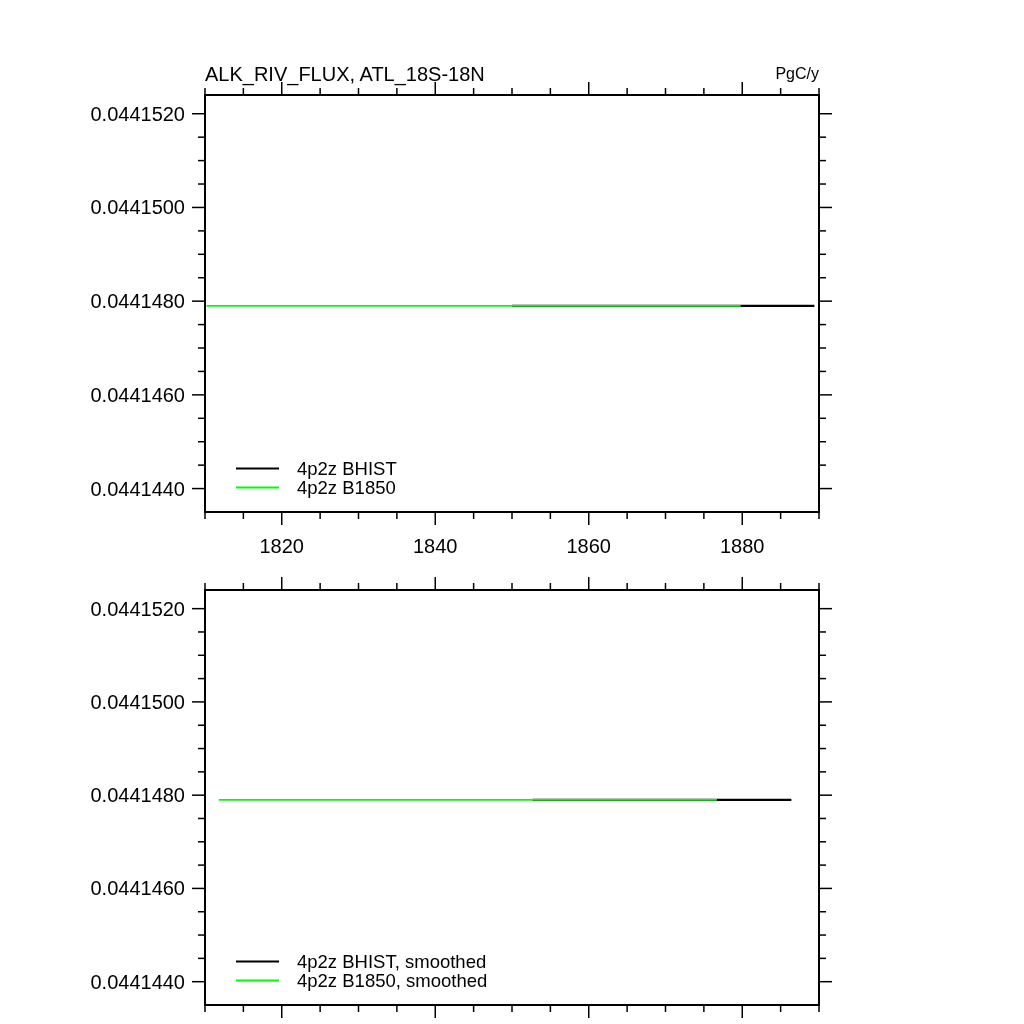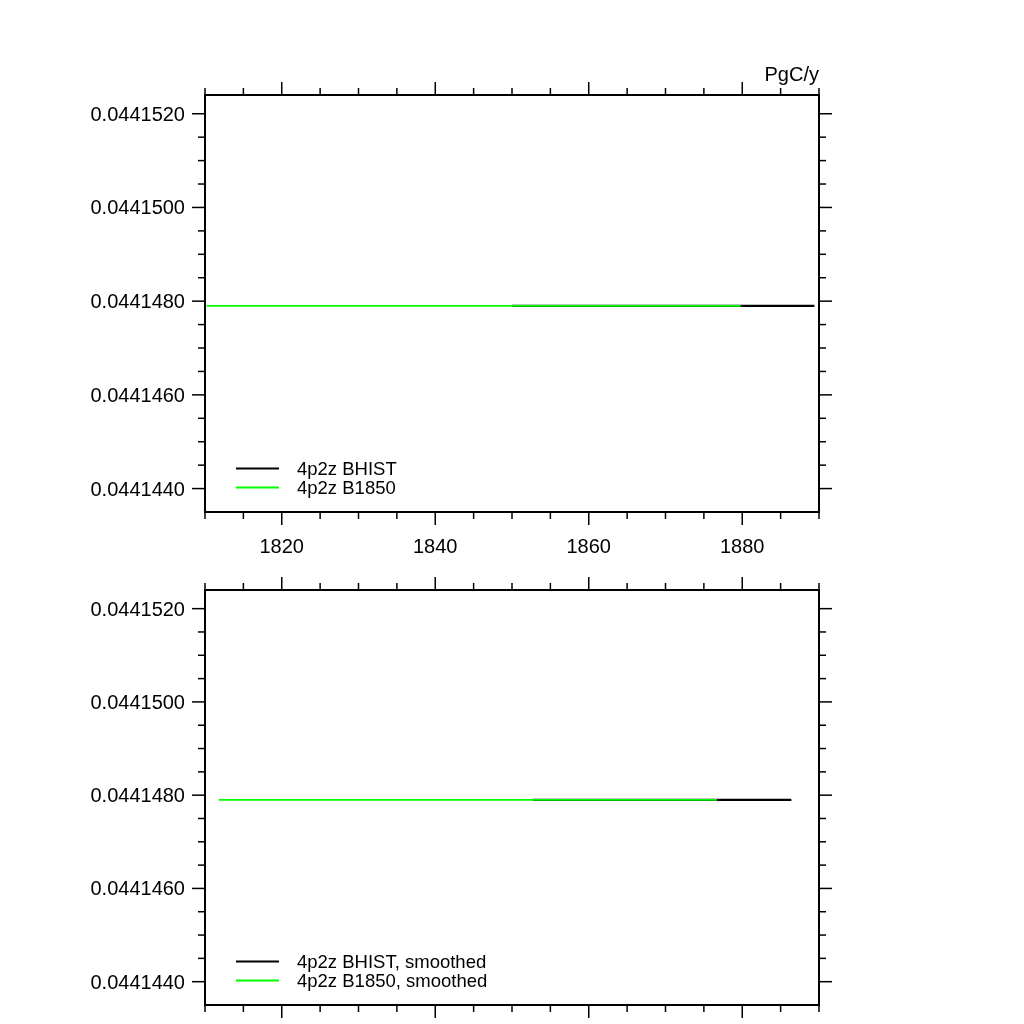--- a/index.html
+++ b/index.html
@@ -24,29 +24,30 @@
   .title-left {
     position: absolute;
     left: 205px; top: 64px;
     font-size: 20px; line-height: 20px;
     color: #000;
     white-space: nowrap;
   }
   .title-right {
     position: absolute;
     right: 205px; top: 64px;
-    font-size: 20px; line-height: 20px;
+    font-size: 16px; line-height: 20px;
     color: #000;
     white-space: nowrap;
   }
 </style>
 </head>
 <body>
 
 <div id="root">
+  <div class="title-left">ALK_RIV_FLUX, ATL_18S-18N</div>
   <div class="title-right">PgC/y</div>
   <svg id="figure-svg" width="1024" height="1024">
       <g>
         <g stroke="#000000" stroke-width="1.5">
           <line x1="205" y1="95" x2="205" y2="88"></line>
           <line x1="205" y1="512" x2="205" y2="519"></line>
           <line x1="243.375" y1="95" x2="243.375" y2="88"></line>
           <line x1="243.375" y1="512" x2="243.375" y2="519"></line>
           <line x1="281.75" y1="95" x2="281.75" y2="82"></line>
           <line x1="281.75" y1="512" x2="281.75" y2="525"></line>

